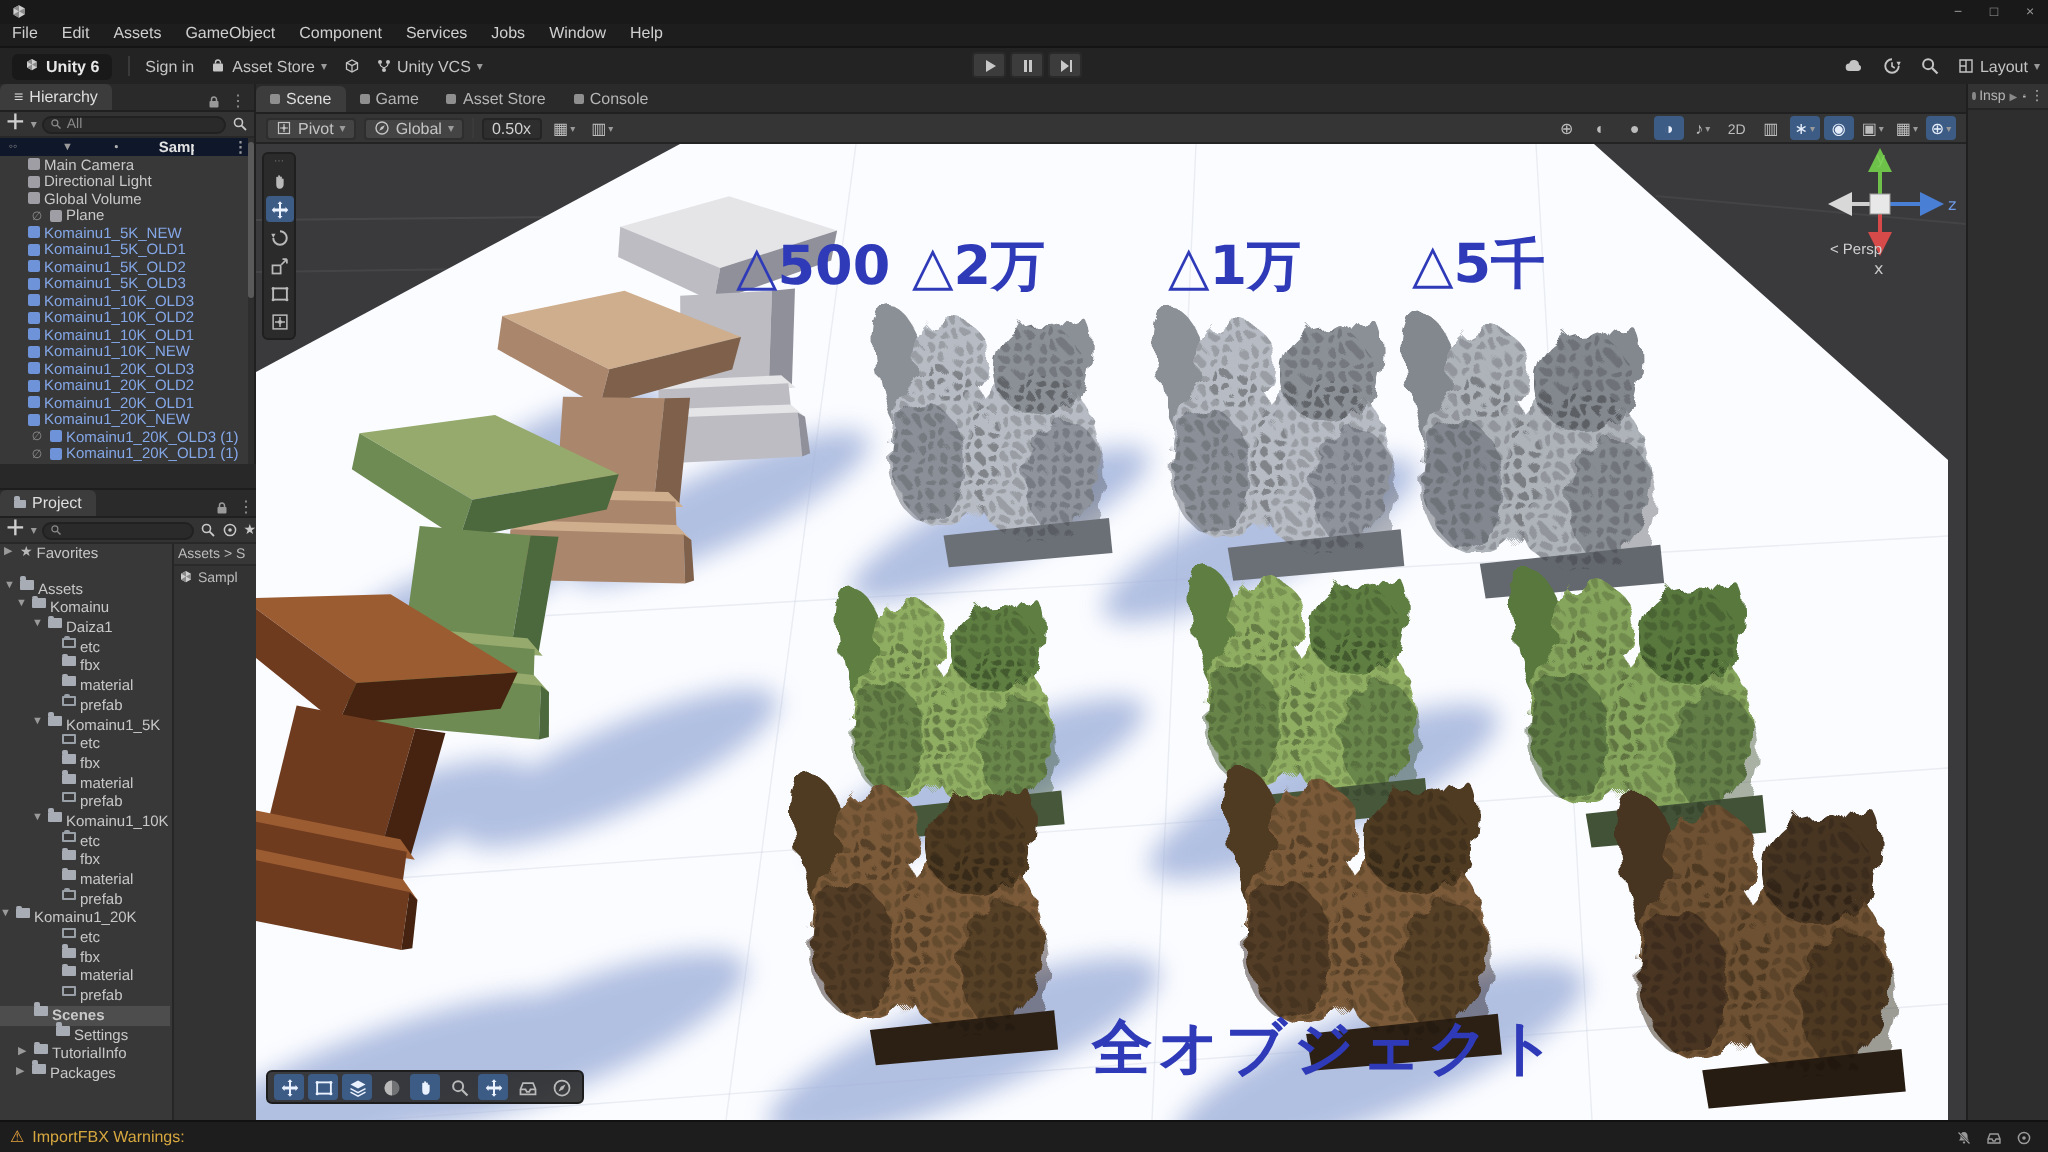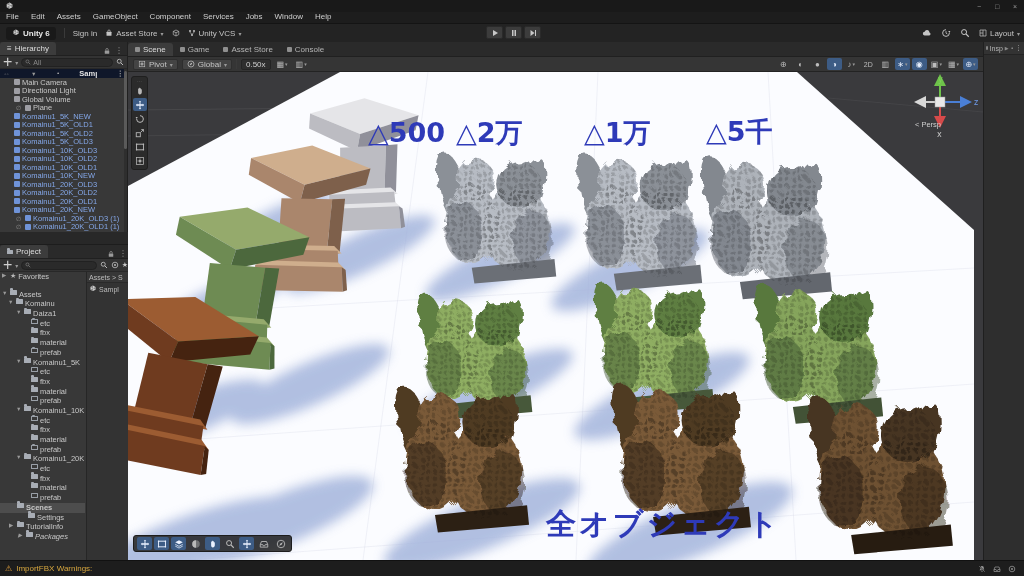--- a/index.html
+++ b/index.html
@@ -563,21 +563,21 @@
         <div class="prow t-folder" style="padding-left: 23px;">
           <span class="arrow"></span>
           <span class="folder"></span>
           <span class="lbl">material</span>
         </div>
         <div class="prow t-folder-empty" style="padding-left: 23px;">
           <span class="arrow"></span>
           <span class="folder"></span>
           <span class="lbl">prefab</span>
         </div>
-        <div class="prow t-folder" style="padding-left: 16px;">
+        <div class="prow t-folder" style="padding-left: 0;">
           <span class="arrow">▼</span>
           <span class="folder"></span>
           <span class="lbl">Komainu1_20K</span>
         </div>
         <div class="prow t-folder-empty" style="padding-left: 23px;">
           <span class="arrow"></span>
           <span class="folder"></span>
           <span class="lbl">etc</span>
         </div>
         <div class="prow t-folder" style="padding-left: 23px;">
@@ -603,21 +603,21 @@
         <div class="prow t-folder" style="padding-left: 20px;">
           <span class="arrow"></span>
           <span class="folder"></span>
           <span class="lbl">Settings</span>
         </div>
         <div class="prow t-folder" style="padding-left: 9px;">
           <span class="arrow">▶</span>
           <span class="folder"></span>
           <span class="lbl">TutorialInfo</span>
         </div>
-        <div class="prow t-folder" style="padding-left: 18px; font-style: italic;">
+        <div class="prow t-folder" style="padding-left: 8px;">
           <span class="arrow">▶</span>
           <span class="folder"></span>
           <span class="lbl">Packages</span>
         </div>
     </div>
     <div class="pcol">
       <div class="crumb">
           <span>Assets &gt; S</span>
         </div>
       <div class="asset-chip">

